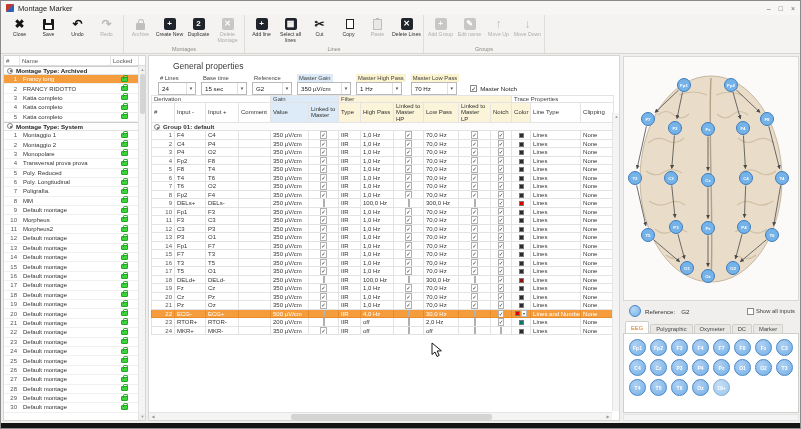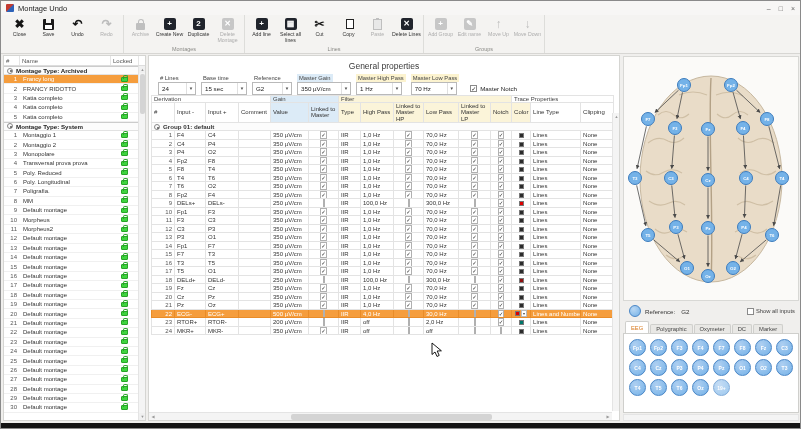--- a/index.html
+++ b/index.html
@@ -53,21 +53,21 @@
   .mt-lockc{width:26px;display:flex;justify-content:center;}
   .mt-row.selected{background:#F59D3D;color:#fff;}
   .mt-row.selected .mt-num{color:#fff;}
   .lock{width:7px;height:5px;background:#3ED43E;border:1px solid #28a428;border-radius:1px;position:relative;display:inline-block;}
   .lock:before{content:"";position:absolute;top:-3px;left:1px;width:3px;height:3px;border:1px solid #28a428;border-bottom:none;border-radius:2px 2px 0 0;}
   .vscroll{position:absolute;right:0;top:10px;bottom:0;width:7px;background:#f4f4f4;border-left:1px solid #e4e4e4;}
   .vscroll .sa{position:absolute;left:0;width:7px;height:7px;font-size:4px;color:#999;text-align:center;line-height:7px;background:#f0f0f0;}
   .vscroll .sa.up{top:0;}.vscroll .sa.dn{bottom:0;}
   .vscroll .thumb{position:absolute;left:1px;top:8px;width:5px;height:40px;background:#d4d4d4;border-radius:2px;}
   
-  .gp-title{font-size:8.5px;color:#3a3a3a;padding:5px 0 3px 0;text-align:center;}
+  .gp-title{font-size:8.5px;color:#3a3a3a;padding:5px 0 3px 24px;}
   .gp-fields{display:flex;padding-left:9px;gap:5px;align-items:flex-end;}
   .gp-field{display:flex;flex-direction:column;}
   .gp-label{font-size:5.8px;color:#444;padding:1px 2px;align-self:flex-start;}
   .gp-label.blue{background:#dcebf7;}
   .gp-label.yellow{background:#fcf3cf;}
   .gp-select{display:flex;border:1px solid #b9b9b9;background:#fff;height:13px;align-items:center;font-size:6.2px;color:#222;}
   .gp-value{padding:0 3px;flex:1;white-space:nowrap;}
   .gp-arrow{width:9px;border-left:1px solid #e0e0e0;color:#555;font-size:4.5px;text-align:center;align-self:stretch;display:flex;align-items:center;justify-content:center;}
   .notch{display:flex;align-items:center;gap:3px;font-size:6.2px;color:#222;margin:0 0 3px 6px;}
   .cbx{width:7px;height:7px;border:1px solid #8a8a8a;background:#fff;font-size:6px;line-height:6px;text-align:center;color:#222;}
@@ -113,21 +113,21 @@
   
   .bottom-strip{position:absolute;left:0;right:0;bottom:0;height:5px;background:#141414;}
   .cursor{position:absolute;left:430px;top:341px;z-index:50;}
 </style>
 </head>
 <body>
 
 <div class="window">
   <div class="titlebar">
     <div class="app-icon"></div>
-    <div class="title">Montage Undo</div>
+    <div class="title">Montage Marker</div>
     <div class="win-controls">
       <span>–</span>
       <span>□</span>
       <span>×</span>
     </div>
   </div>
 
   <div class="toolbar" id="toolbar">
       <div class="tb-group">
         <div class="tb-items">

